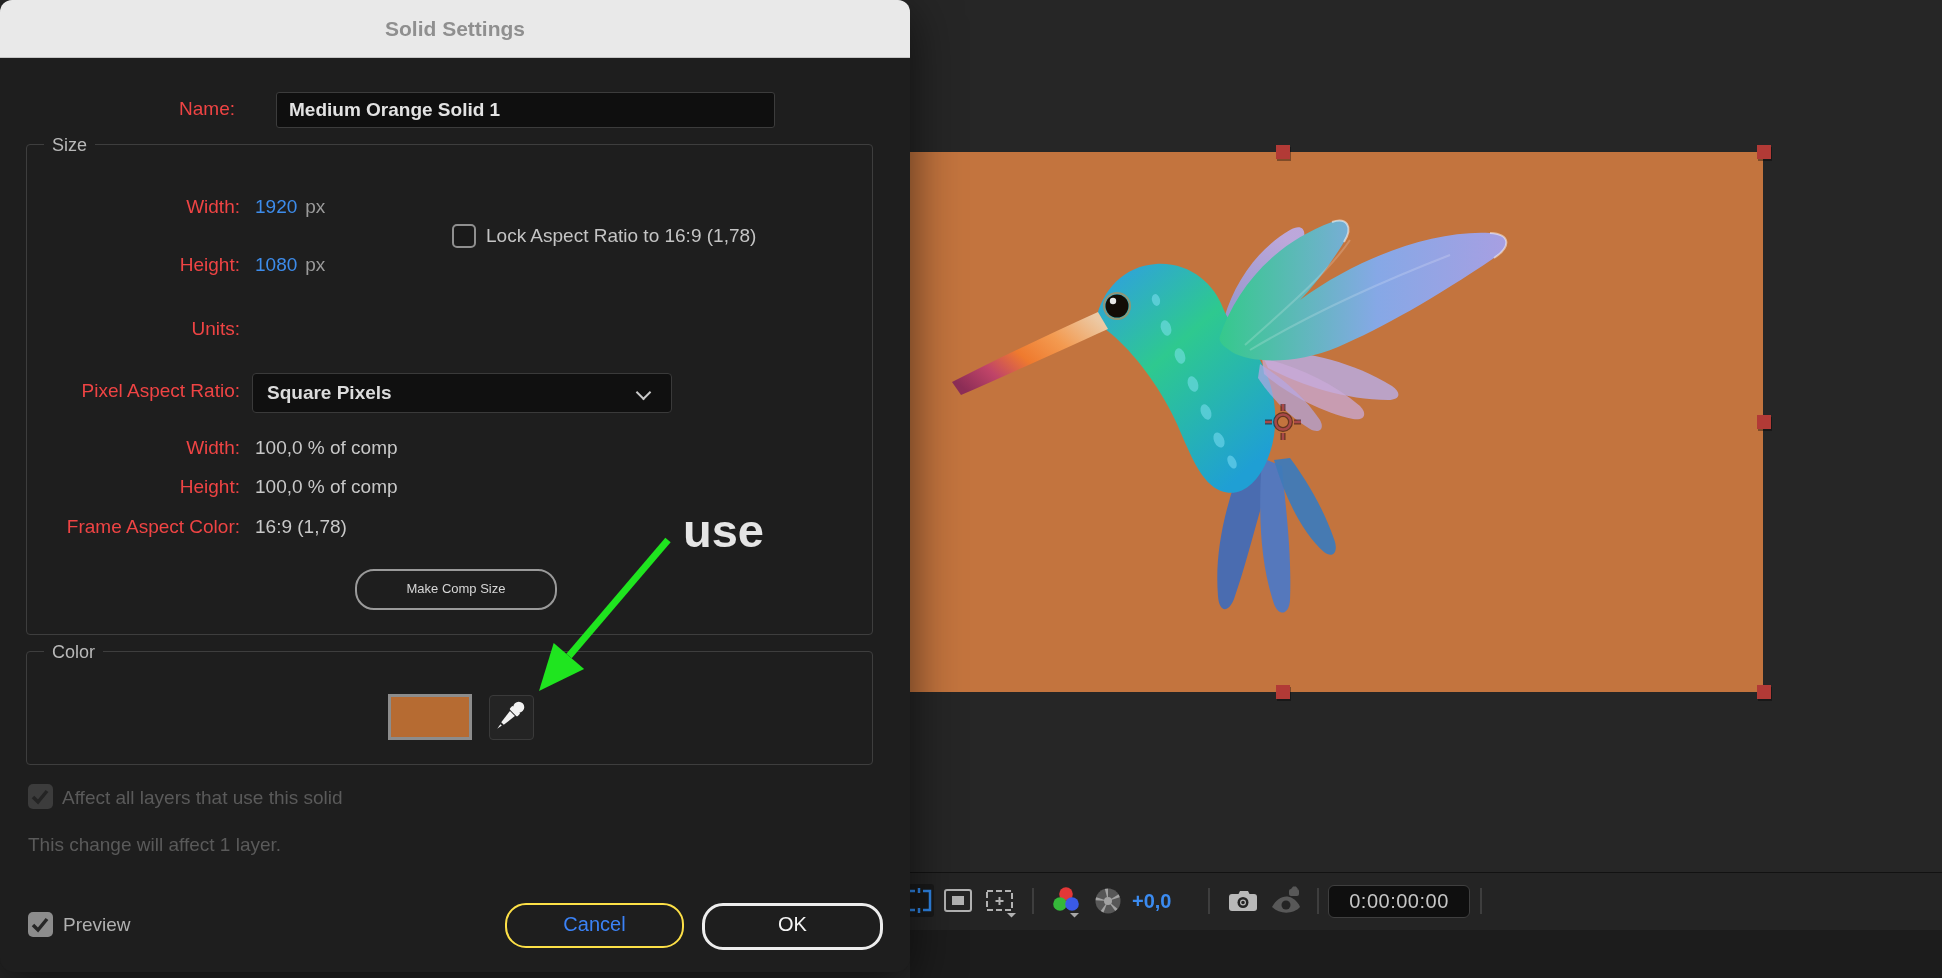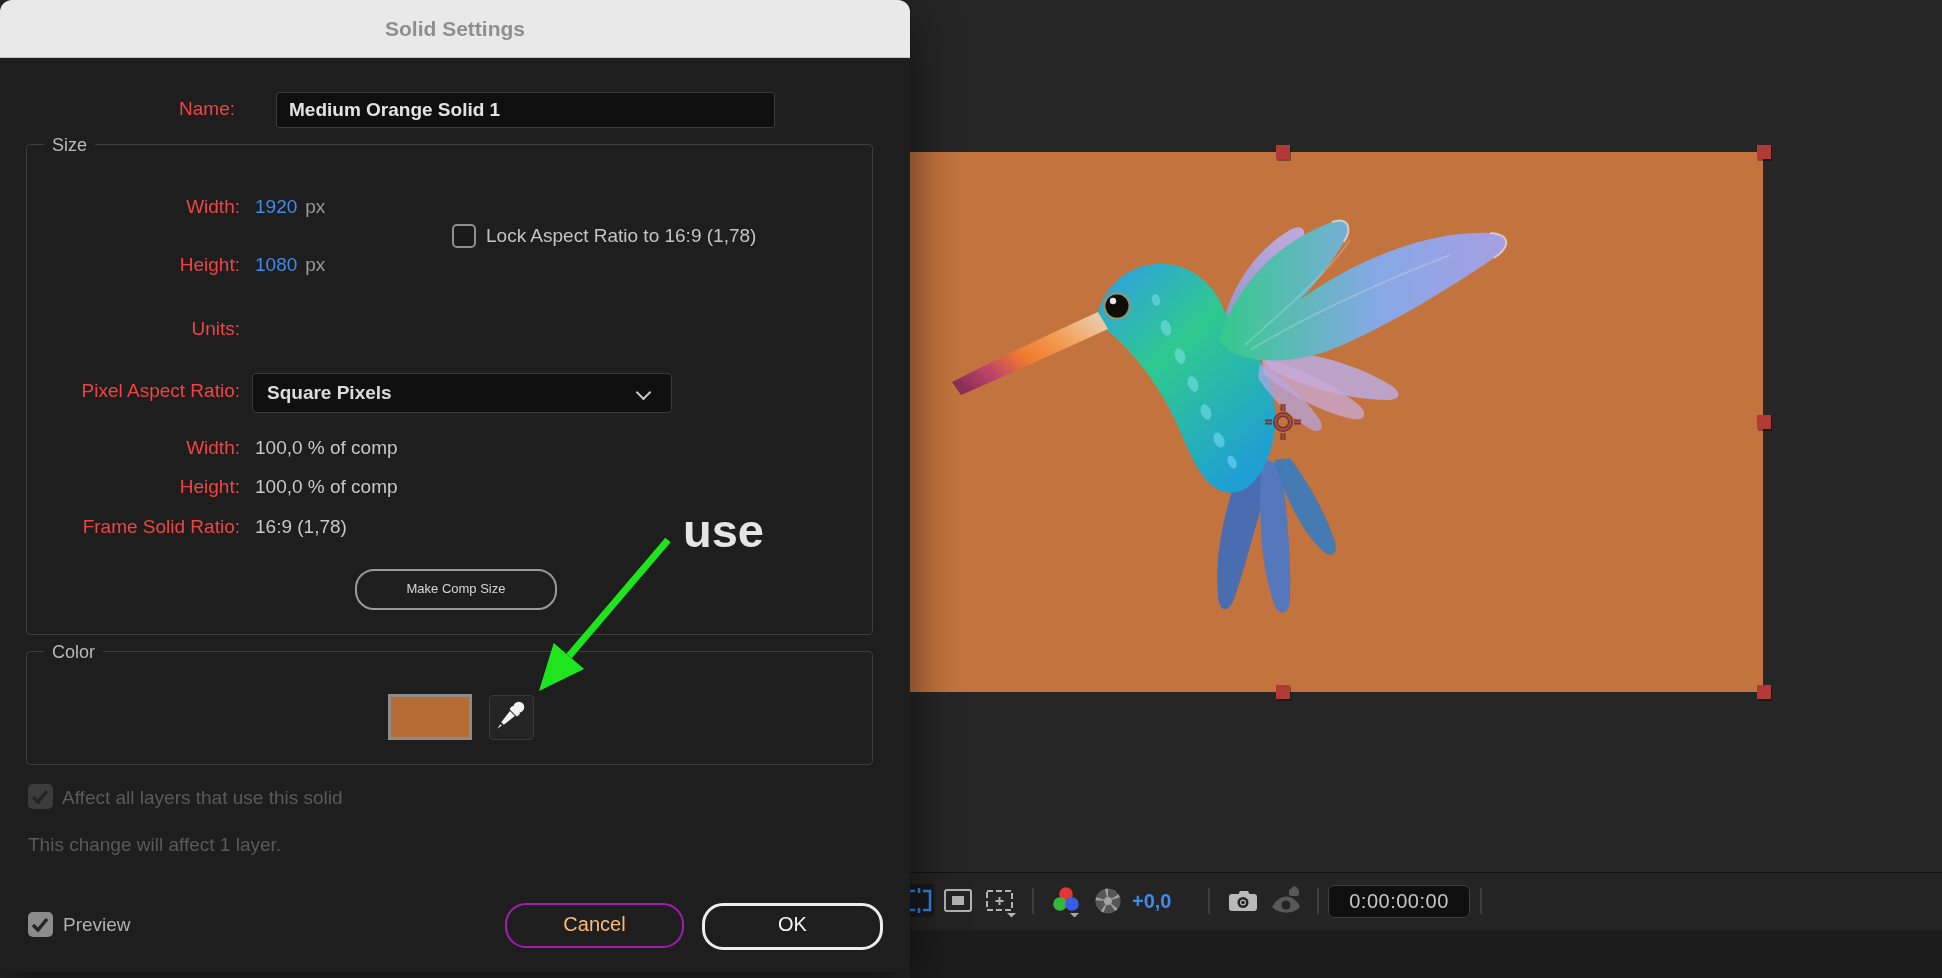--- a/index.html
+++ b/index.html
@@ -54,22 +54,22 @@
   .chev{position:absolute;width:9px;height:9px;border-right:2px solid #c9c9c9;
         border-bottom:2px solid #c9c9c9;transform:rotate(45deg);}
   #units-dd{left:252px;top:309px;width:245px;height:40px;}
   #units-dd span{line-height:40px;}
   #par-dd{left:252px;top:373px;width:418px;height:38px;}
   #par-dd span{line-height:38px;}
   .pillbtn{position:absolute;border-radius:21px;background:transparent;text-align:center;
            cursor:default;}
   #makecomp-btn{left:355px;top:569px;width:198px;height:37px;border:2px solid #9a9a9a;
                 line-height:35px;font-size:13px;color:#d6d6d6;border-radius:19px;}
-  #cancel-btn{left:505px;top:903px;width:175px;height:41px;border:2px solid #a21caf;
-              line-height:39px;font-size:20px;color:#fdba74;}
+  #cancel-btn{left:505px;top:903px;width:175px;height:41px;border:2px solid #fde047;
+              line-height:39px;font-size:20px;color:#3b82f6;}
   #ok-btn{left:702px;top:903px;width:175px;height:41px;border:3px solid #ededed;
           line-height:37px;font-size:20px;color:#f5f5f5;}
   #swatch{left:388px;top:694px;width:78px;height:40px;border:3px solid #8c8c8c;
           background:#b66b32;}
   #dropper-btn{left:489px;top:695px;width:43px;height:43px;background:#242424;
                border:1px solid #3a3a3a;border-radius:4px;}
   .dimtext{color:#5a5a5a;}
   #affect-label{left:62px;top:784px;font-size:19px;}
   #affect-note{left:28px;top:831px;font-size:19px;}
   #preview-label{left:63px;top:911px;font-size:19px;color:#b0b0b0;}
@@ -262,21 +262,21 @@
       <span>Square Pixels</span>
       <div class="chev" style="right:22px;top:13px;"></div>
     </div>
 
     <div class="lbl" style="top:434px;">Width:</div>
     <div class="val" style="left:255px;top:434px;">100,0 % of comp</div>
 
     <div class="lbl" style="top:473px;">Height:</div>
     <div class="val" style="left:255px;top:473px;">100,0 % of comp</div>
 
-    <div class="lbl" style="top:513px;">Frame Solid Ratio:</div>
+    <div class="lbl" style="top:513px;">Frame Aspect Color:</div>
     <div class="val" style="left:255px;top:513px;">16:9 (1,78)</div>
 
     <div class="pillbtn" id="makecomp-btn">Make Comp Size</div>
 
     <div class="fieldset" id="fs-color"></div>
     <div class="legend" style="left:44px;top:640px;">Color</div>
     <div class="abs" id="swatch"></div>
     <div class="abs" id="dropper-btn">
       <svg width="43" height="43" viewBox="0 0 43 43">
         <g fill="#f2f2f2" transform="rotate(45 21 19)">

